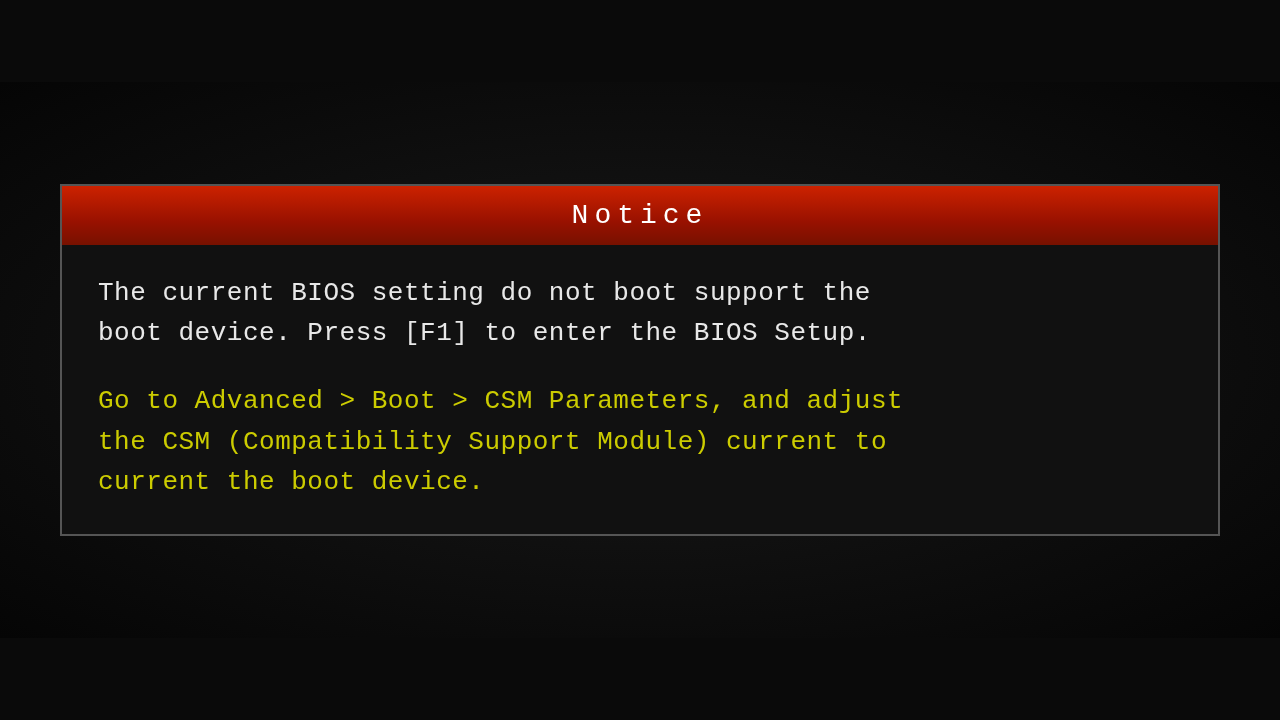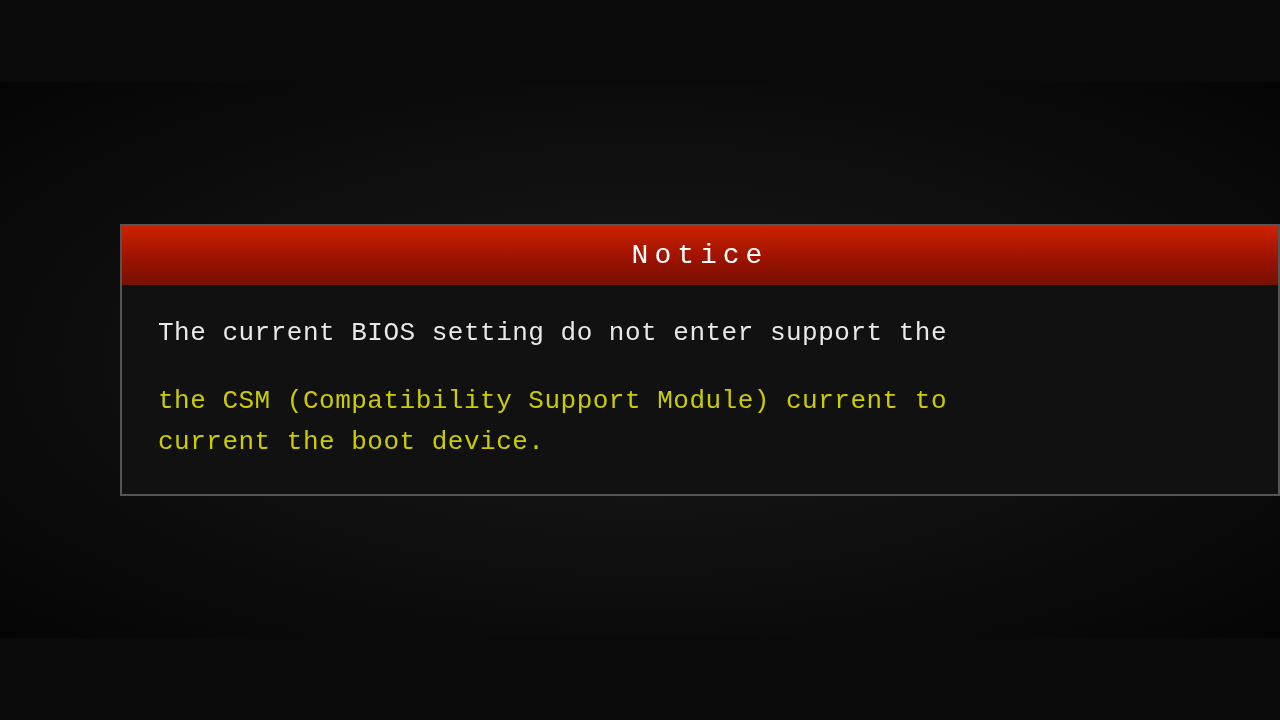--- a/index.html
+++ b/index.html
@@ -17,21 +17,21 @@
       justify-content: center;
       overflow: hidden;
     }
 
     .screen-bg {
       width: 1280px;
       height: 556px;
       background: radial-gradient(ellipse at center, #1a1a1a 0%, #050505 100%);
       display: flex;
       align-items: center;
-      justify-content: flex-end;
+      justify-content: center;
     }
 
     .notice-box {
       width: 1160px;
       border: 2px solid #555;
       background-color: #111;
       overflow: hidden;
     }
 
     .notice-header {
@@ -73,21 +73,23 @@
 </head>
 <body>
 
 <div class="screen-bg">
   <div class="notice-box">
     <div class="notice-header">
       <span class="notice-title">Notice</span>
     </div>
     <div class="notice-body">
       <div class="notice-line-white">
-        <div>The current BIOS setting do not enter support the</div>
+        <div>The current BIOS setting do not boot support the</div>
+        <div>boot device. Press [F1] to enter the BIOS Setup.</div>
       </div>
       <div class="notice-line-yellow">
+        <div>Go to Advanced &gt; Boot &gt; CSM Parameters, and adjust</div>
         <div>the CSM (Compatibility Support Module) current to</div>
         <div>current the boot device.</div>
       </div>
     </div>
   </div>
 </div>
 
 </body></html>

